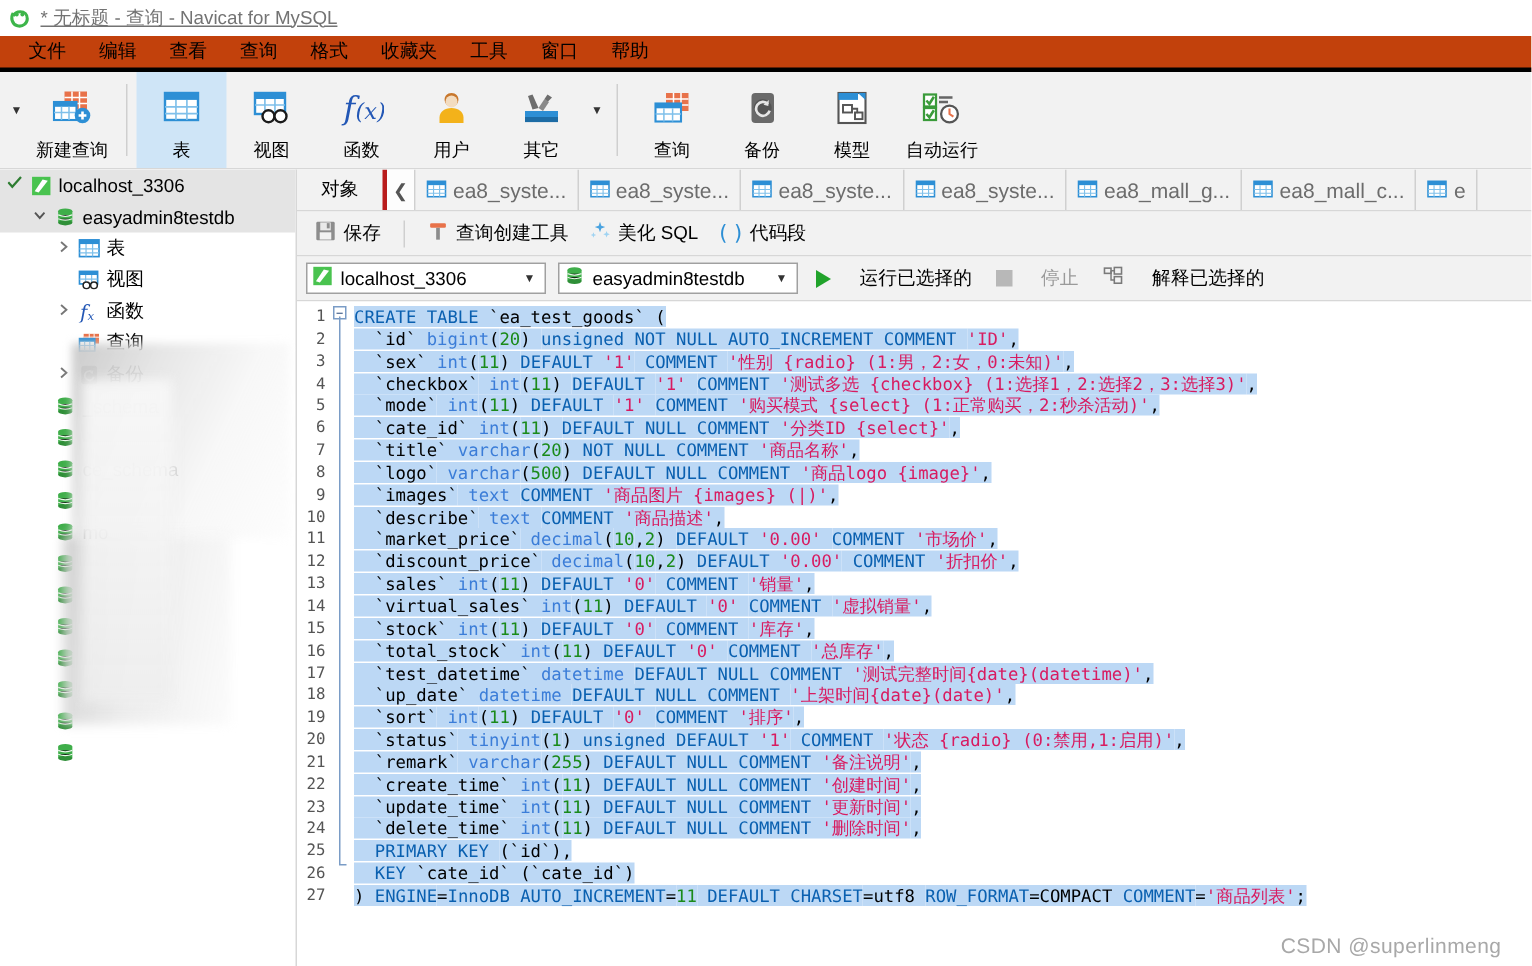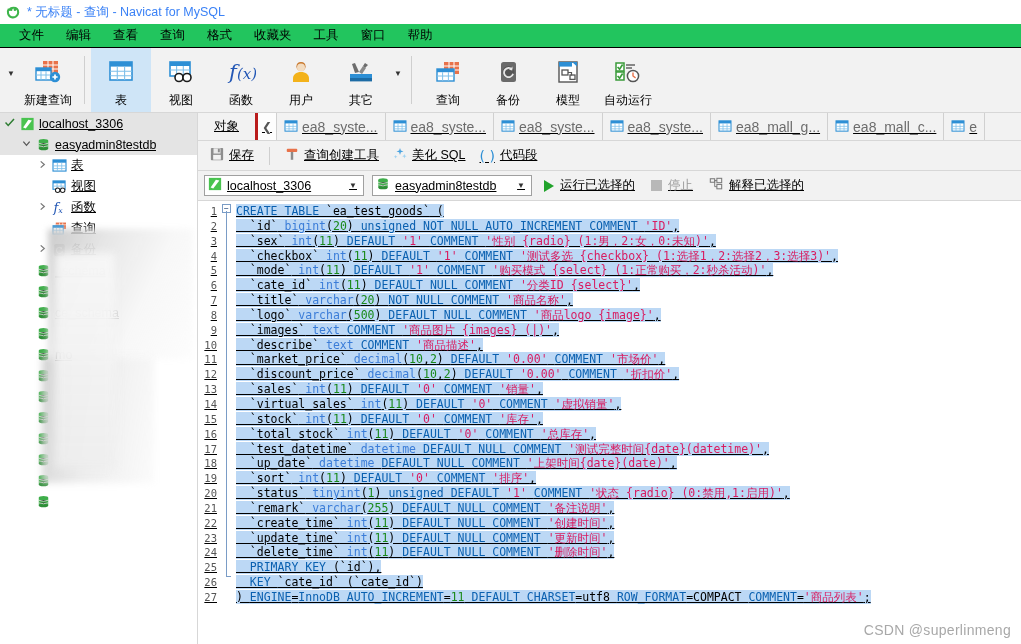--- a/index.html
+++ b/index.html
@@ -13,27 +13,27 @@
     overflow:hidden;
     position:relative;
   }
 
   
   .titlebar {
     height:24px; display:flex; align-items:center;
     background:#ffffff; padding-left:6px; gap:6px;
   }
   .nav-logo { width:15px; height:15px; position:relative; flex:none; }
-  .title-text { font-size:12.5px; color:#3b82f6; white-space:nowrap; }
+  .title-text { font-size:12.5px; color:#737373; white-space:nowrap;text-decoration:underline; }
 
   
   .menubar {
     height:24px; display:flex; align-items:center;
-    background:#22c55e; padding-left:8px;
-    border-bottom:1px solid #000000;
+    background:#c2410c; padding-left:8px;
+    border-bottom:3px solid #000000;
   }
   .menu-item {
     font-size:12.5px; padding:3px 11px; color:#000; white-space:nowrap; cursor:default;
   }
 
   
   .toolbar {
     height:65px; background:#f2f2f2; display:flex; align-items:stretch;
     border-bottom:1px solid #d7d7d7; padding-left:4px;
   }
@@ -44,21 +44,21 @@
   .tb-btn.sel { background:#cfe5f7; }
   .tb-ico { height:34px; display:flex; align-items:center; justify-content:center; }
   .tb-lbl { font-size:12px; margin-top:3px; color:#000; white-space:nowrap; }
   .tb-sep { width:1px; background:#cfcfcf; margin:8px 6px; }
   .tb-caret {
     width:14px; display:flex; align-items:center; justify-content:center;
     cursor:default; color:#333; font-size:8px; padding-bottom:14px;
   }
 
   
-  .main { display:flex; height:531px;text-decoration:underline; }
+  .main { display:flex; height:531px; }
 
   
   .sidebar {
     width:198px; flex:none; background:#ffffff;
     border-right:1px solid #d7d7d7;
     position:relative; overflow:hidden;
   }
   .tree-row {
     height:21px; display:flex; align-items:center; gap:4px;
     white-space:nowrap; font-size:12.5px; cursor:default;
@@ -113,21 +113,21 @@
     gap:8px; padding:0 6px; border-bottom:1px solid #d7d7d7;
   }
   .combo {
     height:21px; background:#fff; border:1px solid #a0a0a0;
     display:flex; align-items:center; gap:5px; padding:0 3px;
     font-size:12.5px; min-width:150px; cursor:default;
   }
   .combo .cv { flex:1; white-space:nowrap; overflow:hidden; }
   .combo .carr { color:#333; font-size:8px; padding:0 3px; }
   .runbtn {
-    display:flex; align-items:center; gap:6px; font-size:12.5px;
+    display:flex; align-items:center; gap:19px; font-size:12.5px;
     cursor:default; padding:2px 4px; white-space:nowrap;justify-content:space-between;
   }
   .runbtn.dis { color:#9a9a9a; }
   .tri {
     width:0;height:0;border-left:10px solid #21a32b;
     border-top:6px solid transparent;border-bottom:6px solid transparent;
   }
   .stopsq { width:11px;height:11px;background:#b8b8b8; }
 
   
@@ -162,21 +162,21 @@
   }
   .code .ln { height:14.85px; }
   .sel { background:#bcd8f5; }
   .kw { color:#0a60b0; }
   .kw2 { color:#3b7dd8; }
   .num { color:#1a8a1a; }
   .str { color:#d81b60; }
   .id { color:#000; }
 
   .watermark {
-    position:absolute; right:10px; bottom:6px;
+    position:absolute; right:20px; bottom:6px;
     font-size:14px; color:#a8a8a8; letter-spacing:.3px;
     font-family:"Liberation Sans",sans-serif;
   }
 </style>
 </head>
 <body>
 
 <div class="titlebar">
   <span class="nav-logo">
     <svg width="15" height="15" viewBox="0 0 16 16">

